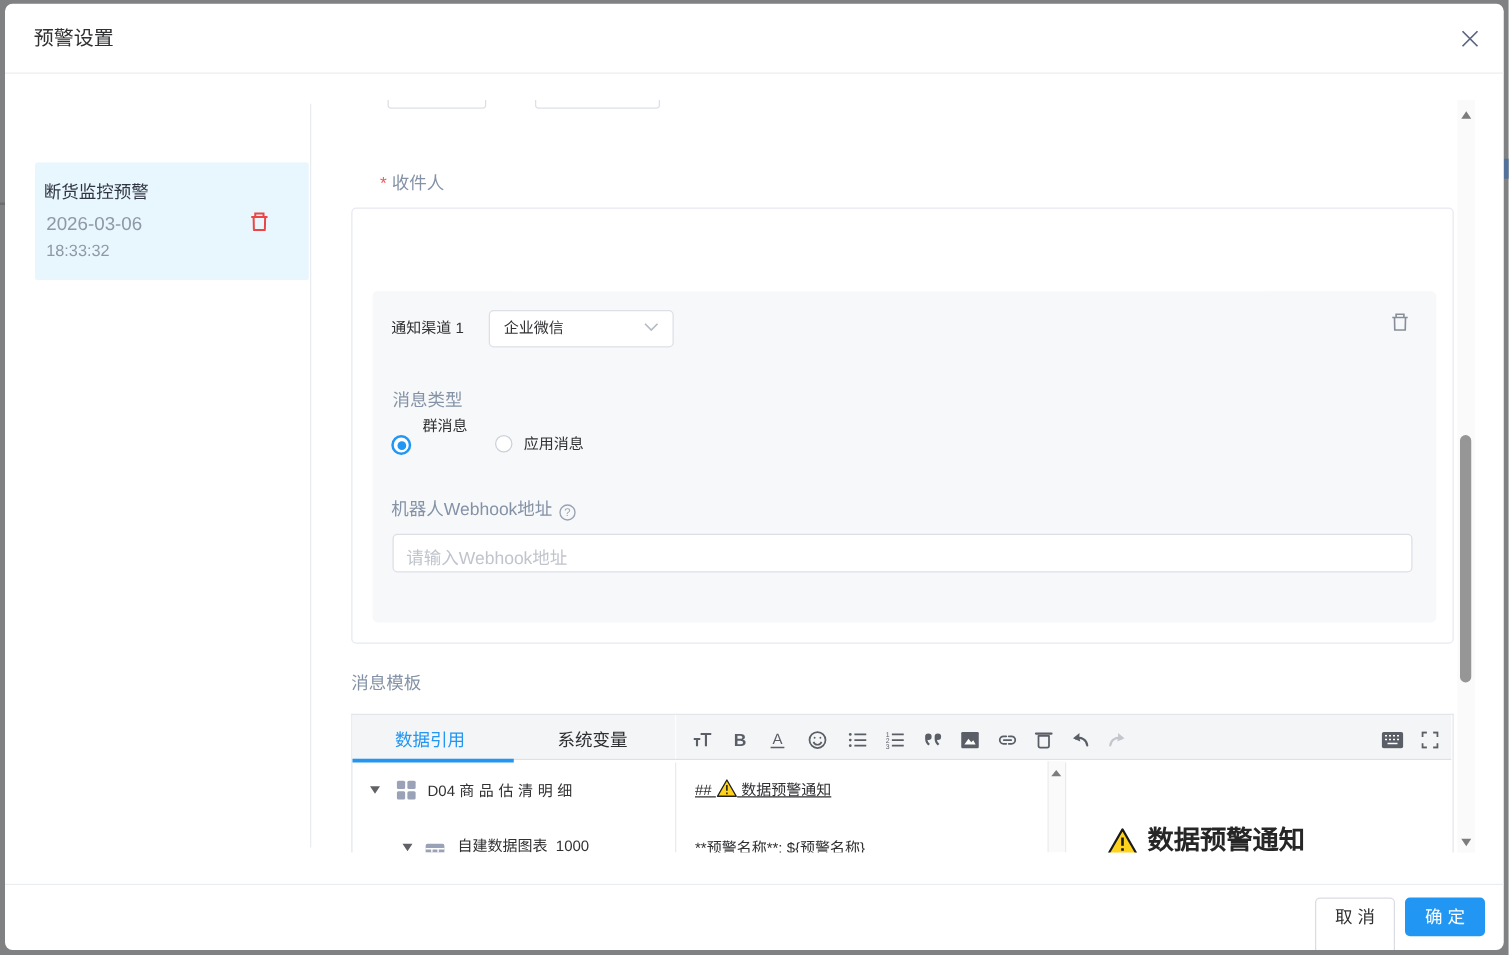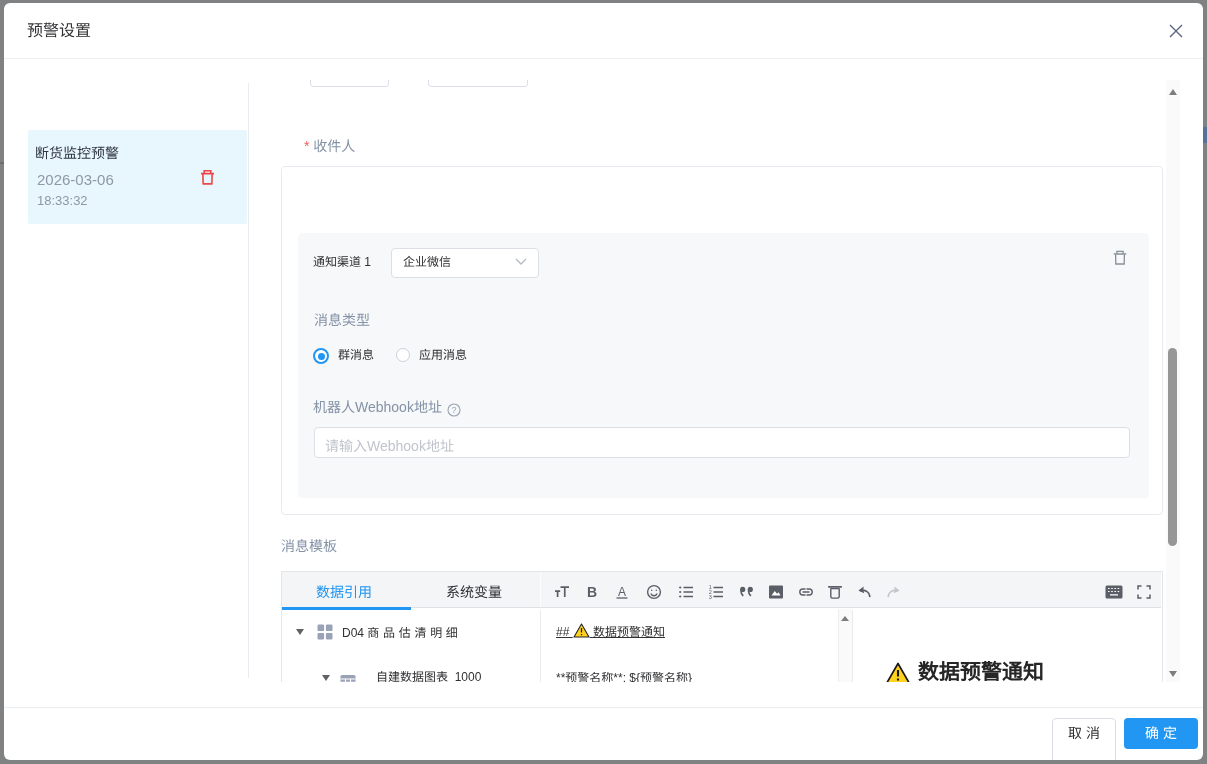--- a/index.html
+++ b/index.html
@@ -60,21 +60,21 @@
       <svg class="abs" style="left:864px;top:170px;" width="14" height="16" viewBox="0 0 14 16">
         <path d="M0.8 4 H13.2" stroke="#878e99" stroke-width="1.3" fill="none"></path>
         <path d="M3.9 3.8 V1.4 H10.1 V3.8" stroke="#878e99" stroke-width="1.3" fill="none"></path>
         <path d="M2.6 4.4 L2.8 13.7 M11.4 4.4 L11.2 13.7 M2.2 14 H11.8" stroke="#878e99" stroke-width="1.3" fill="none"></path>
       </svg>
 
       <div class="abs lbl" style="left:65px;top:229px;">消息类型</div>
 
       <div class="abs" style="left:64px;top:268px;width:12px;height:12px;border:2px solid #2196f3;border-radius:50%;background:#fff;"></div>
       <div class="abs" style="left:68.5px;top:272.5px;width:7px;height:7px;background:#2196f3;border-radius:50%;"></div>
-      <div class="abs dark" style="left:89px;top:265px;">群消息</div>
+      <div class="abs dark" style="left:89px;top:251px;">群消息</div>
       <div class="abs" style="left:147px;top:268px;width:14px;height:14px;border:1px solid #ccd1d9;border-radius:50%;background:#fff;box-sizing:border-box;"></div>
       <div class="abs dark" style="left:170px;top:265px;">应用消息</div>
 
       <div class="abs lbl" style="left:64px;top:316px;">机器人Webhook地址</div>
       <svg class="abs" style="left:198px;top:323px;" width="14" height="14" viewBox="0 0 14 14">
         <circle cx="7" cy="7" r="6" stroke="#9aa3b2" stroke-width="1.1" fill="none"></circle>
         <text x="7" y="10" text-anchor="middle" font-size="9" fill="#9aa3b2" font-family="Liberation Sans">?</text>
       </svg>
 
       <div class="abs" style="left:65px;top:347px;width:814px;height:29px;background:#fff;border:1px solid #dcdfe6;border-radius:4px;"></div>
@@ -164,21 +164,21 @@
         <rect x="0.5" y="8.9" width="6.6" height="6.6" rx="1.2" fill="#9aa2b8"></rect>
         <rect x="8.9" y="8.9" width="6.6" height="6.6" rx="1.2" fill="#9aa2b8"></rect>
       </svg>
       <div class="abs dark" style="left:93px;top:543px;">D04 <span style="letter-spacing:3.7px;">商品估清明细</span></div>
 
       <div class="abs" style="left:73px;top:595px;width:0;height:0;border-left:4.5px solid transparent;border-right:4.5px solid transparent;border-top:6px solid #606266;"></div>
       <svg class="abs" style="left:91px;top:594px;" width="16" height="16" viewBox="0 0 16 16">
         <rect x="0.5" y="1" width="15" height="14" rx="1.5" fill="#9aa2b8"></rect>
         <path d="M0.5 5 H15.5 M5.5 5 V15 M10.5 5 V15 M0.5 8.3 H15.5 M0.5 11.6 H15.5" stroke="#fff" stroke-width="1.1"></path>
       </svg>
-      <div class="abs dark" style="left:127px;top:587px;">自建数据图表_1000</div>
+      <div class="abs dark" style="left:117px;top:587px;">自建数据图表_1000</div>
 
       <div class="abs dark" style="left:307px;top:542px;text-decoration:underline;">## <svg width="17" height="15" viewBox="0 0 17 15" style="vertical-align:-2px;">
             <path d="M8.5 1 L16 14 H1 Z" fill="#ffd21e" stroke="#222" stroke-width="1.1" stroke-linejoin="round"></path>
             <path d="M8.5 5 V9.5 M8.5 11 V12.3" stroke="#222" stroke-width="1.3"></path>
           </svg> 数据预警通知</div>
       <div class="abs dark" style="left:307px;top:588px;">**预警名称**: ${预警名称}</div>
 
       <div class="abs" style="left:589px;top:529px;width:14px;height:73px;background:#fafafa;border-left:1px solid #ededee;box-sizing:border-box;"></div>
       <div class="abs" style="left:592px;top:536px;width:0;height:0;border-left:4px solid transparent;border-right:4px solid transparent;border-bottom:5px solid #7d7d7d;"></div>
 
@@ -189,15 +189,15 @@
       <div class="abs" style="left:669px;top:575px;font-size:21px;font-weight:bold;color:#262626;">数据预警通知</div>
     </div>
 
     <div class="abs" style="left:1162px;top:77px;width:14px;height:602px;background:#fafafa;"></div>
     <div class="abs" style="left:1164.5px;top:86px;width:0;height:0;border-left:4.5px solid transparent;border-right:4.5px solid transparent;border-bottom:6px solid #7d7d7d;"></div>
     <div class="abs" style="left:1164.5px;top:668px;width:0;height:0;border-left:4.5px solid transparent;border-right:4.5px solid transparent;border-top:6px solid #7d7d7d;"></div>
     <div class="abs" style="left:1164px;top:345px;width:9px;height:198px;background:#969696;border-radius:4.5px;"></div>
 
     <div class="abs" style="left:0;top:704px;width:1199px;height:1px;background:#ebeef0;"></div>
     <div class="abs" style="left:1048px;top:715px;width:64px;height:49px;border:1px solid #d9dce3;border-radius:4px;background:#fff;text-align:center;line-height:29px;font-size:14px;color:#303133;box-sizing:border-box;">取 消</div>
-    <div class="abs" style="left:1120px;top:715px;width:74px;height:31px;border-radius:4px;background:#2196f3;text-align:center;line-height:31px;font-size:14px;color:#fff;box-sizing:border-box;">确 定</div>
+    <div class="abs" style="left:1120px;top:715px;width:64px;height:31px;border-radius:4px;background:#2196f3;text-align:center;line-height:31px;font-size:14px;color:#fff;box-sizing:border-box;">确 定</div>
   </div>
 </div>
 
 </body></html>

